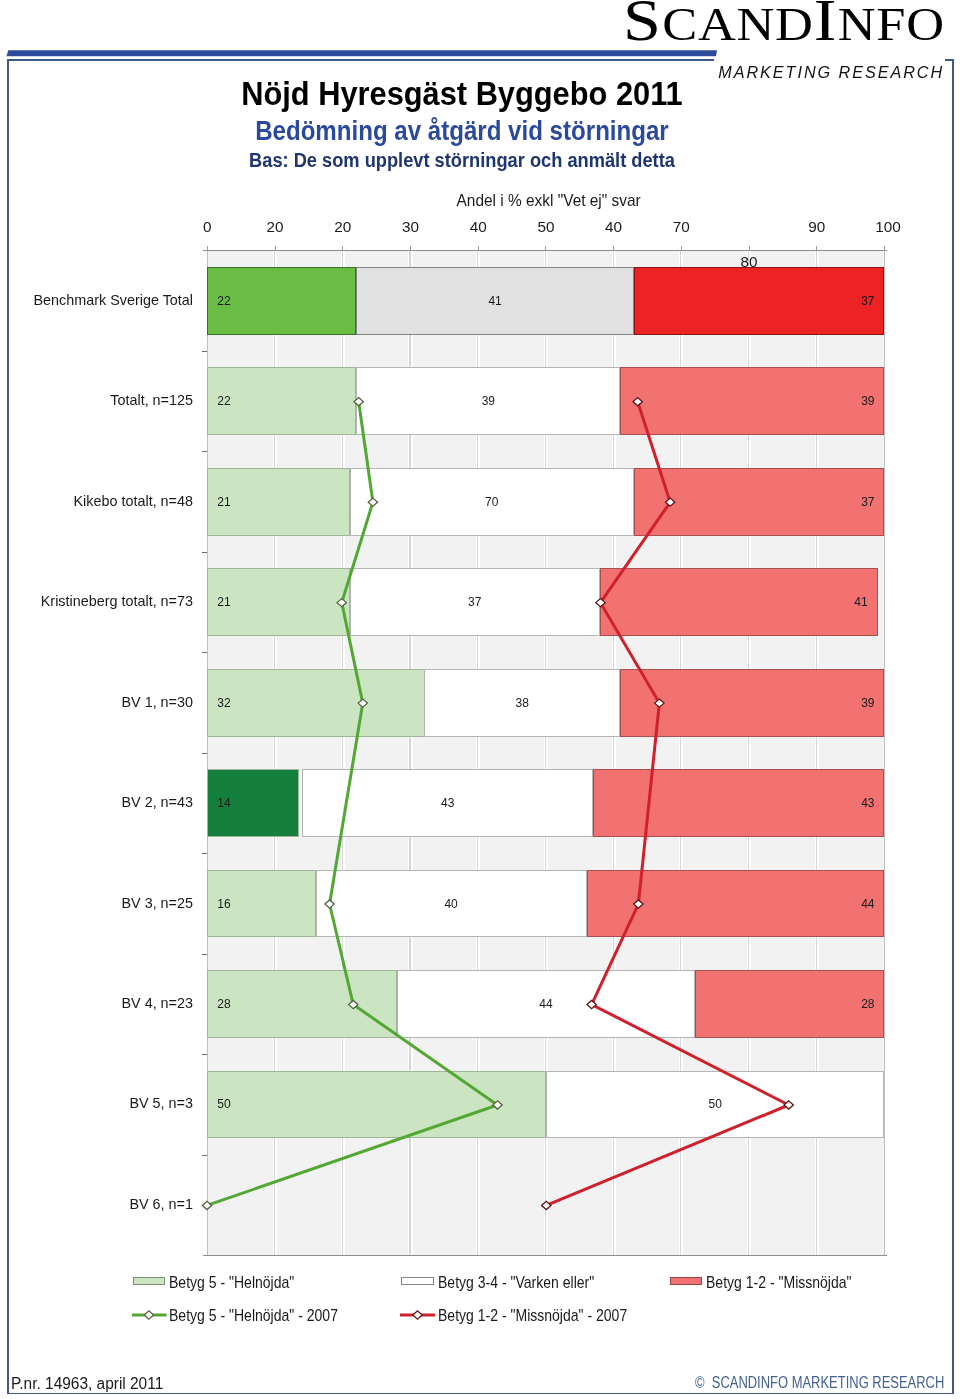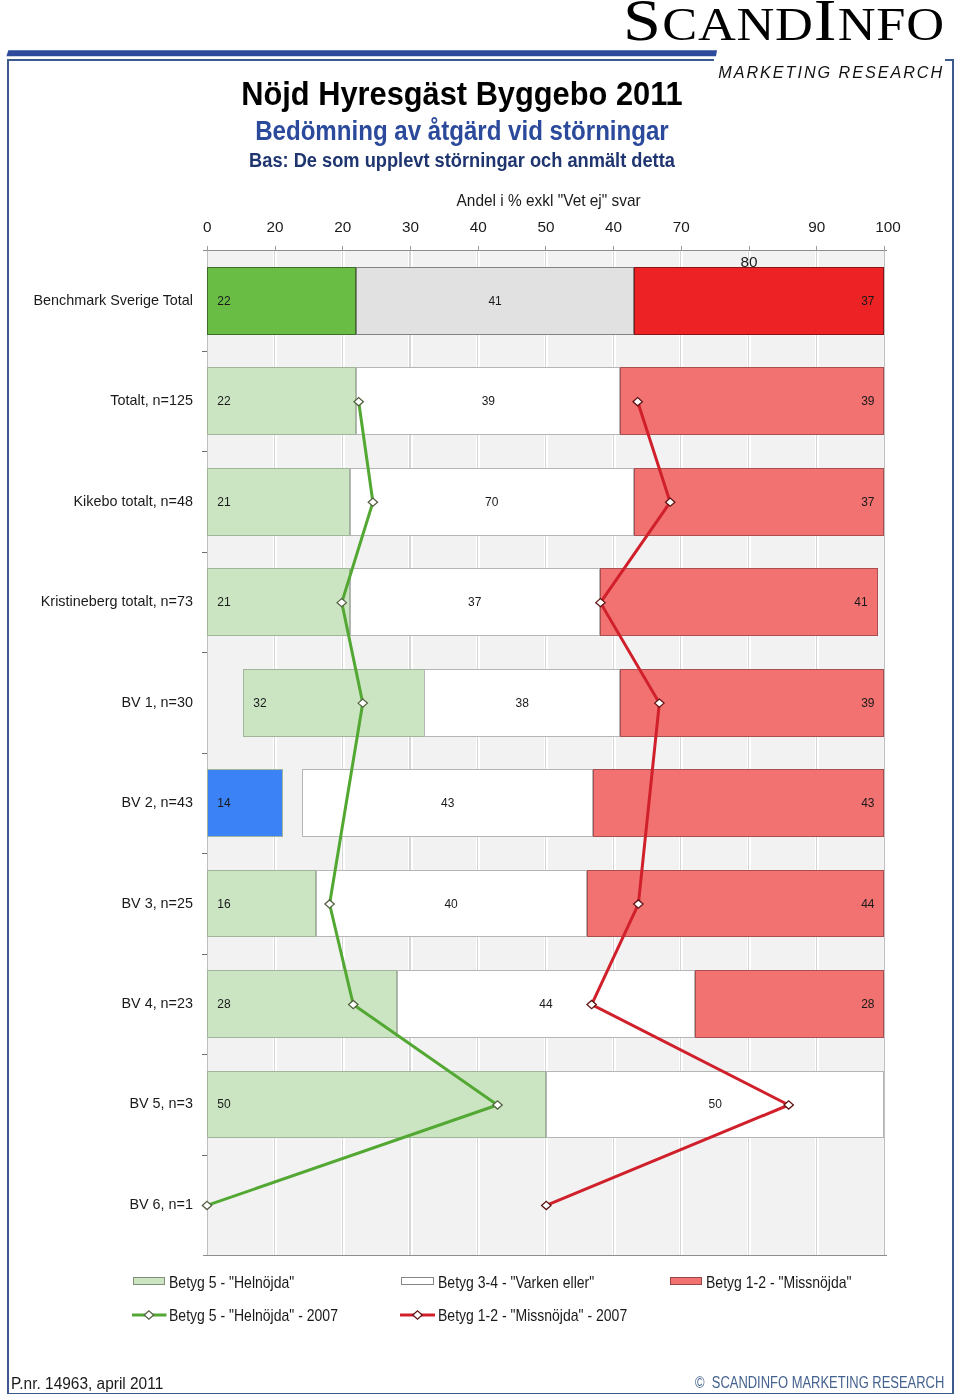--- a/index.html
+++ b/index.html
@@ -186,31 +186,31 @@
       <div class="seg" style="left: 207.3px; top: 568.236px; width: 142.212px; height: 67.8173px; background: rgb(203, 229, 195); border: 1px solid rgb(160, 181, 154);">
         <span class="v left">21</span>
       </div>
       <div class="seg" style="left: 349.512px; top: 568.236px; width: 250.564px; height: 67.8173px; background: rgb(255, 255, 255); border: 1px solid rgb(181, 181, 181);">
         <span class="v center">37</span>
       </div>
       <div class="seg" style="left: 600.076px; top: 568.236px; width: 277.652px; height: 67.8173px; background: rgb(242, 113, 113); border: 1px solid rgb(169, 79, 79);">
         <span class="v right">41</span>
       </div>
       <div class="rowlabel" style="top: 693.615px;">BV 1, n=30</div>
-      <div class="seg" style="left: 207.3px; top: 668.706px; width: 219px; height: 67.8173px; background: rgb(203, 229, 195); border: 1px solid rgb(160, 181, 154); margin-left: 36px;">
+      <div class="seg" style="left: 207.3px; top: 668.706px; width: 219px; height: 67.8173px; background: rgb(203, 229, 195); border: 1px solid rgb(160, 181, 154);">
         <span class="v left">32</span>
       </div>
       <div class="seg" style="left: 424.004px; top: 668.706px; width: 196.388px; height: 67.8173px; background: rgb(255, 255, 255); border: 1px solid rgb(181, 181, 181);">
         <span class="v center">38</span>
       </div>
       <div class="seg" style="left: 620.392px; top: 668.706px; width: 264.108px; height: 67.8173px; background: rgb(242, 113, 113); border: 1px solid rgb(169, 79, 79);">
         <span class="v right">39</span>
       </div>
       <div class="rowlabel" style="top: 794.085px;">BV 2, n=43</div>
-      <div class="seg" style="left: 207.3px; top: 769.176px; width: 76px; height: 67.8173px; background: #3b82f6; border: 1px solid rgb(160, 181, 154);">
+      <div class="seg" style="left: 207.3px; top: 769.176px; width: 92px; height: 67.8173px; background: #15803d; border: 1px solid rgb(160, 181, 154);">
         <span class="v left">14</span>
       </div>
       <div class="seg" style="left: 302.108px; top: 769.176px; width: 291.196px; height: 67.8173px; background: rgb(255, 255, 255); border: 1px solid rgb(181, 181, 181);">
         <span class="v center">43</span>
       </div>
       <div class="seg" style="left: 593.304px; top: 769.176px; width: 291.196px; height: 67.8173px; background: rgb(242, 113, 113); border: 1px solid rgb(169, 79, 79);">
         <span class="v right">43</span>
       </div>
       <div class="rowlabel" style="top: 894.555px;">BV 3, n=25</div>
       <div class="seg" style="left: 207.3px; top: 869.646px; width: 108.352px; height: 67.8173px; background: rgb(203, 229, 195); border: 1px solid rgb(160, 181, 154);">

